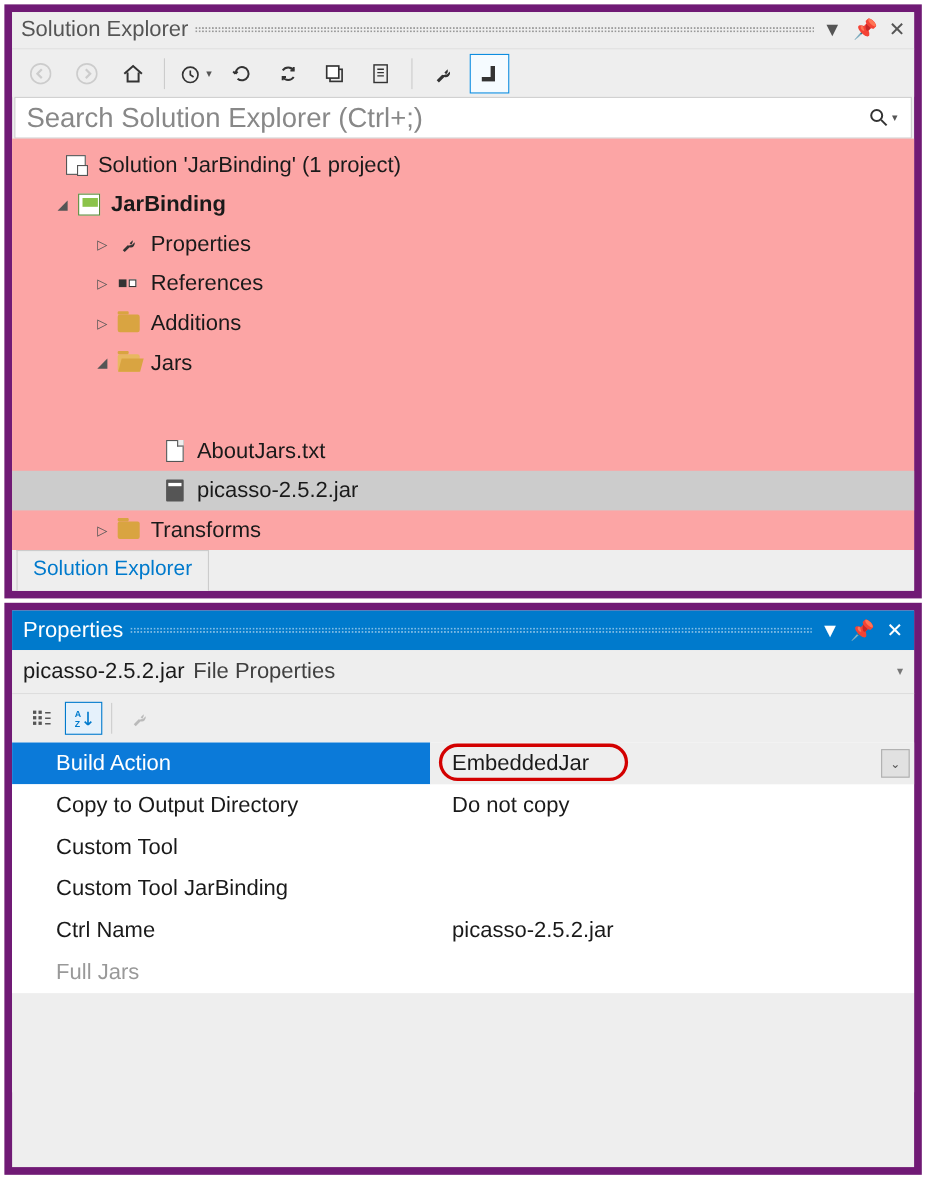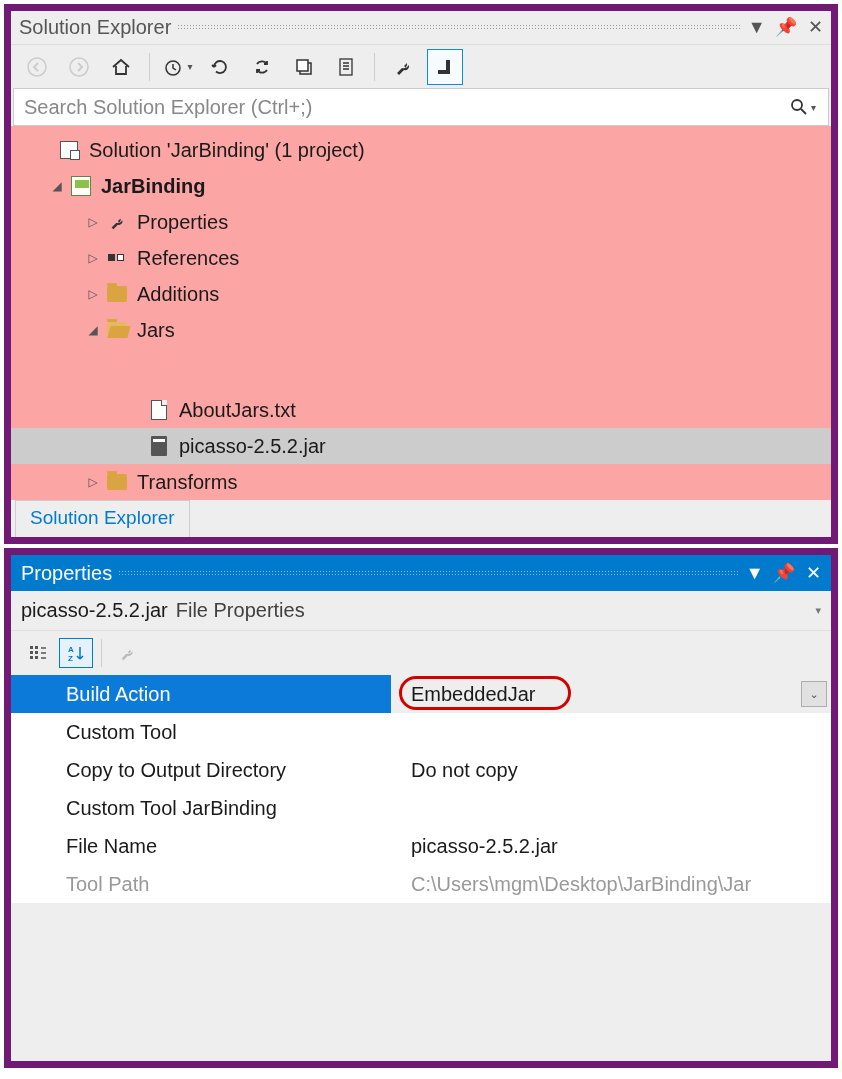--- a/index.html
+++ b/index.html
@@ -68,21 +68,21 @@
     display: flex;
     align-items: center;
     height: 40px;
     background: #fff;
     border: 1px solid #ccc;
     margin: 0 2px;
   }
   .searchbar input {
     flex: 1;
     border: none;
-    font-size: 20px;
+    font-size: 25px;
     padding: 0 10px;
     color: #7f1d1d;
     background: transparent;
     outline: none;
   }
   .searchbar input::placeholder { color: #888; }
   .searchbar-icon {
     width: 50px;
     display: flex;
     align-items: center;
@@ -200,21 +200,21 @@
     font-size:20px;
   }
   .prop-row {
     display:flex;
     height:38px;
     align-items:center;
   }
   .prop-row.sel .prop-key { background:#0b7ad9; color:#fff; }
   .prop-key {
     width: 380px;
-    padding-left: 55px;
+    padding-left: 40px;
     height:100%;
     display:flex;
     align-items:center;
     background:#fff;
   }
   .prop-val {
     flex:1;
     padding-left:20px;
     height:100%;
     display:flex;
@@ -459,44 +459,41 @@
       <div class="prop-key">Build Action</div>
       <div class="prop-val">
         <span>EmbeddedJar</span>
         <div class="highlight-oval"></div>
         <div class="dropdown-arrow">
             <span class="chev">⌄</span>
           </div>
       </div>
     </div>
     <div class="prop-row">
+      <div class="prop-key">Copy to Output Directory</div>
+      <div class="prop-val">
+          <span>Do not copy</span>
+        </div>
+    </div>
+    <div class="prop-row">
       <div class="prop-key">Custom Tool</div>
       <div class="prop-val">
           <span></span>
-        </div>
-    </div>
-    <div class="prop-row">
-      <div class="prop-key">Copy to Output Directory</div>
-      <div class="prop-val">
-          <span>Do not copy</span>
         </div>
     </div>
     <div class="prop-row">
       <div class="prop-key">Custom Tool JarBinding</div>
       <div class="prop-val">
           <span></span>
         </div>
     </div>
     <div class="prop-row">
-      <div class="prop-key">File Name</div>
+      <div class="prop-key">Ctrl Name</div>
       <div class="prop-val">
           <span>picasso-2.5.2.jar</span>
         </div>
     </div>
     <div class="prop-row disabled">
-      <div class="prop-key">Tool Path</div>
-      <div class="prop-val">
-          <span>C:\Users\mgm\Desktop\JarBinding\Jar</span>
-        </div>
+      <div class="prop-key">Full Jars</div>
     </div>
   </div>
   <div class="spacer-bottom"></div>
 </div>
 
 </body></html>

